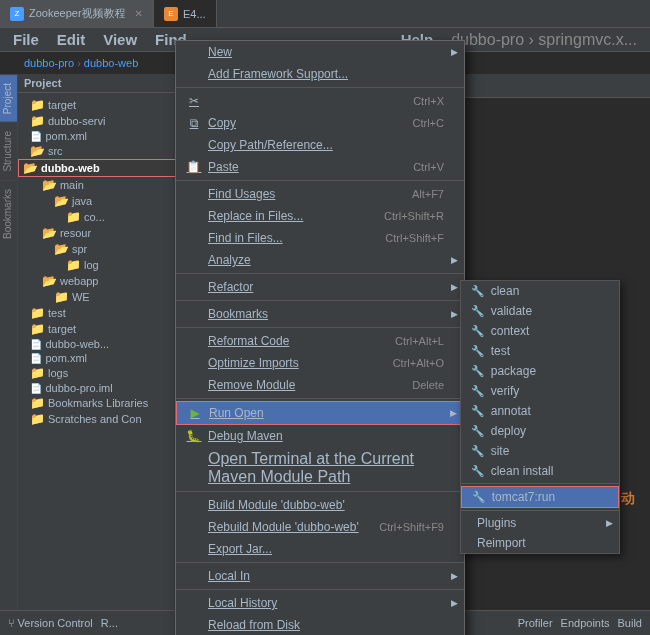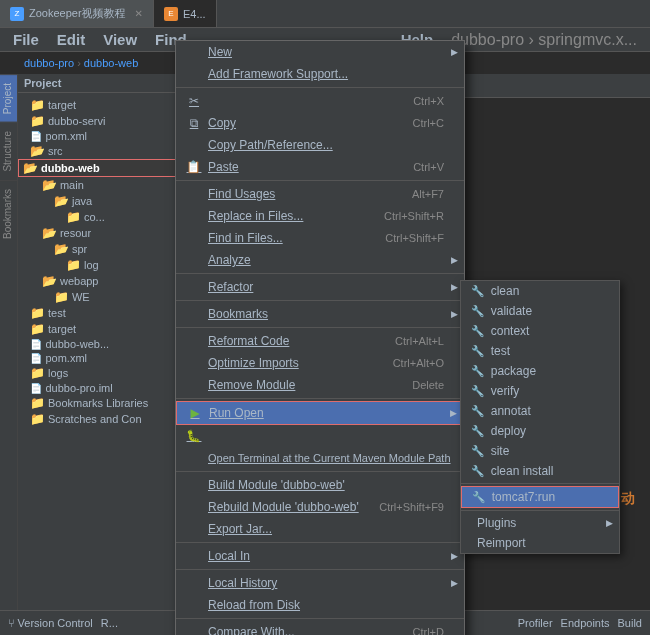--- a/index.html
+++ b/index.html
@@ -573,24 +573,25 @@
     <span class="cm-shortcut">Delete</span>
   </div>
   <div class="cm-separator"></div>
 
   <div class="cm-item has-sub active-item run-maven-active run-maven-box" style="border: 1.5px solid #e06c6c; background: #4b6eaf;">
     <span class="cm-icon" style="color:#6db33f;">▶</span>
     <span class="cm-label">Run Open</span>
   </div>
   <div class="cm-item">
     <span class="cm-icon" style="color:#6897bb;">🐛</span>
-  </div>
-  <div class="cm-item">
-    <span class="cm-icon"></span>
-    <span class="cm-label" style="font-size:11px;">Open Terminal at the Current Maven Module Path</span>
+    <span class="cm-label">Debug Maven</span>
+  </div>
+  <div class="cm-item">
+    <span class="cm-icon"></span>
+    <span class="cm-label" style="font-size:16px;">Open Terminal at the Current Maven Module Path</span>
   </div>
   <div class="cm-separator"></div>
   <div class="cm-item">
     <span class="cm-icon"></span>
     <span class="cm-label">Build Module 'dubbo-web'</span>
   </div>
   <div class="cm-item">
     <span class="cm-icon"></span>
     <span class="cm-label">Rebuild Module 'dubbo-web'</span>
     <span class="cm-shortcut">Ctrl+Shift+F9</span>

